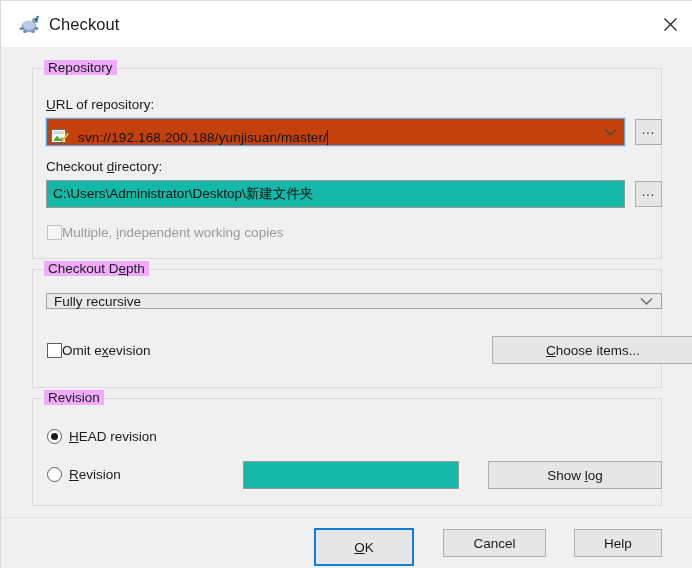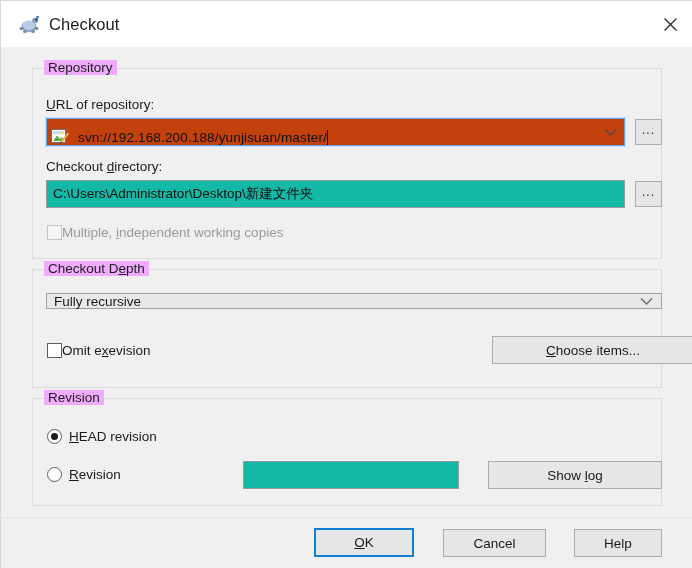--- a/index.html
+++ b/index.html
@@ -392,21 +392,21 @@
     <div class="textbox" style="left:242px; top:414px; width:216px; height:28px;">
       <span class="tb-text"></span>
     </div>
 
     <div class="btn" style="left:487px; top:414px; width:174px; height:28px;">
       <span><span>Show </span><span class="u">l</span><span>og</span></span>
     </div>
 
     <div class="footer-sep"></div>
 
-    <div class="btn default-btn" style="left:313px; top:481px; width:100px; height:29px;">
+    <div class="btn default-btn" style="left:313px; top:481px; width:100px; height:38px;">
       <span><span class="u">O</span><span>K</span></span>
     </div>
 
     <div class="btn" style="left:573px; top:482px; width:88px; height:28px;">Help</div>
 
     <div class="btn" style="left:442px; top:482px; width:103px; height:28px;">Cancel</div>
 
   </div>
 </div>
 

